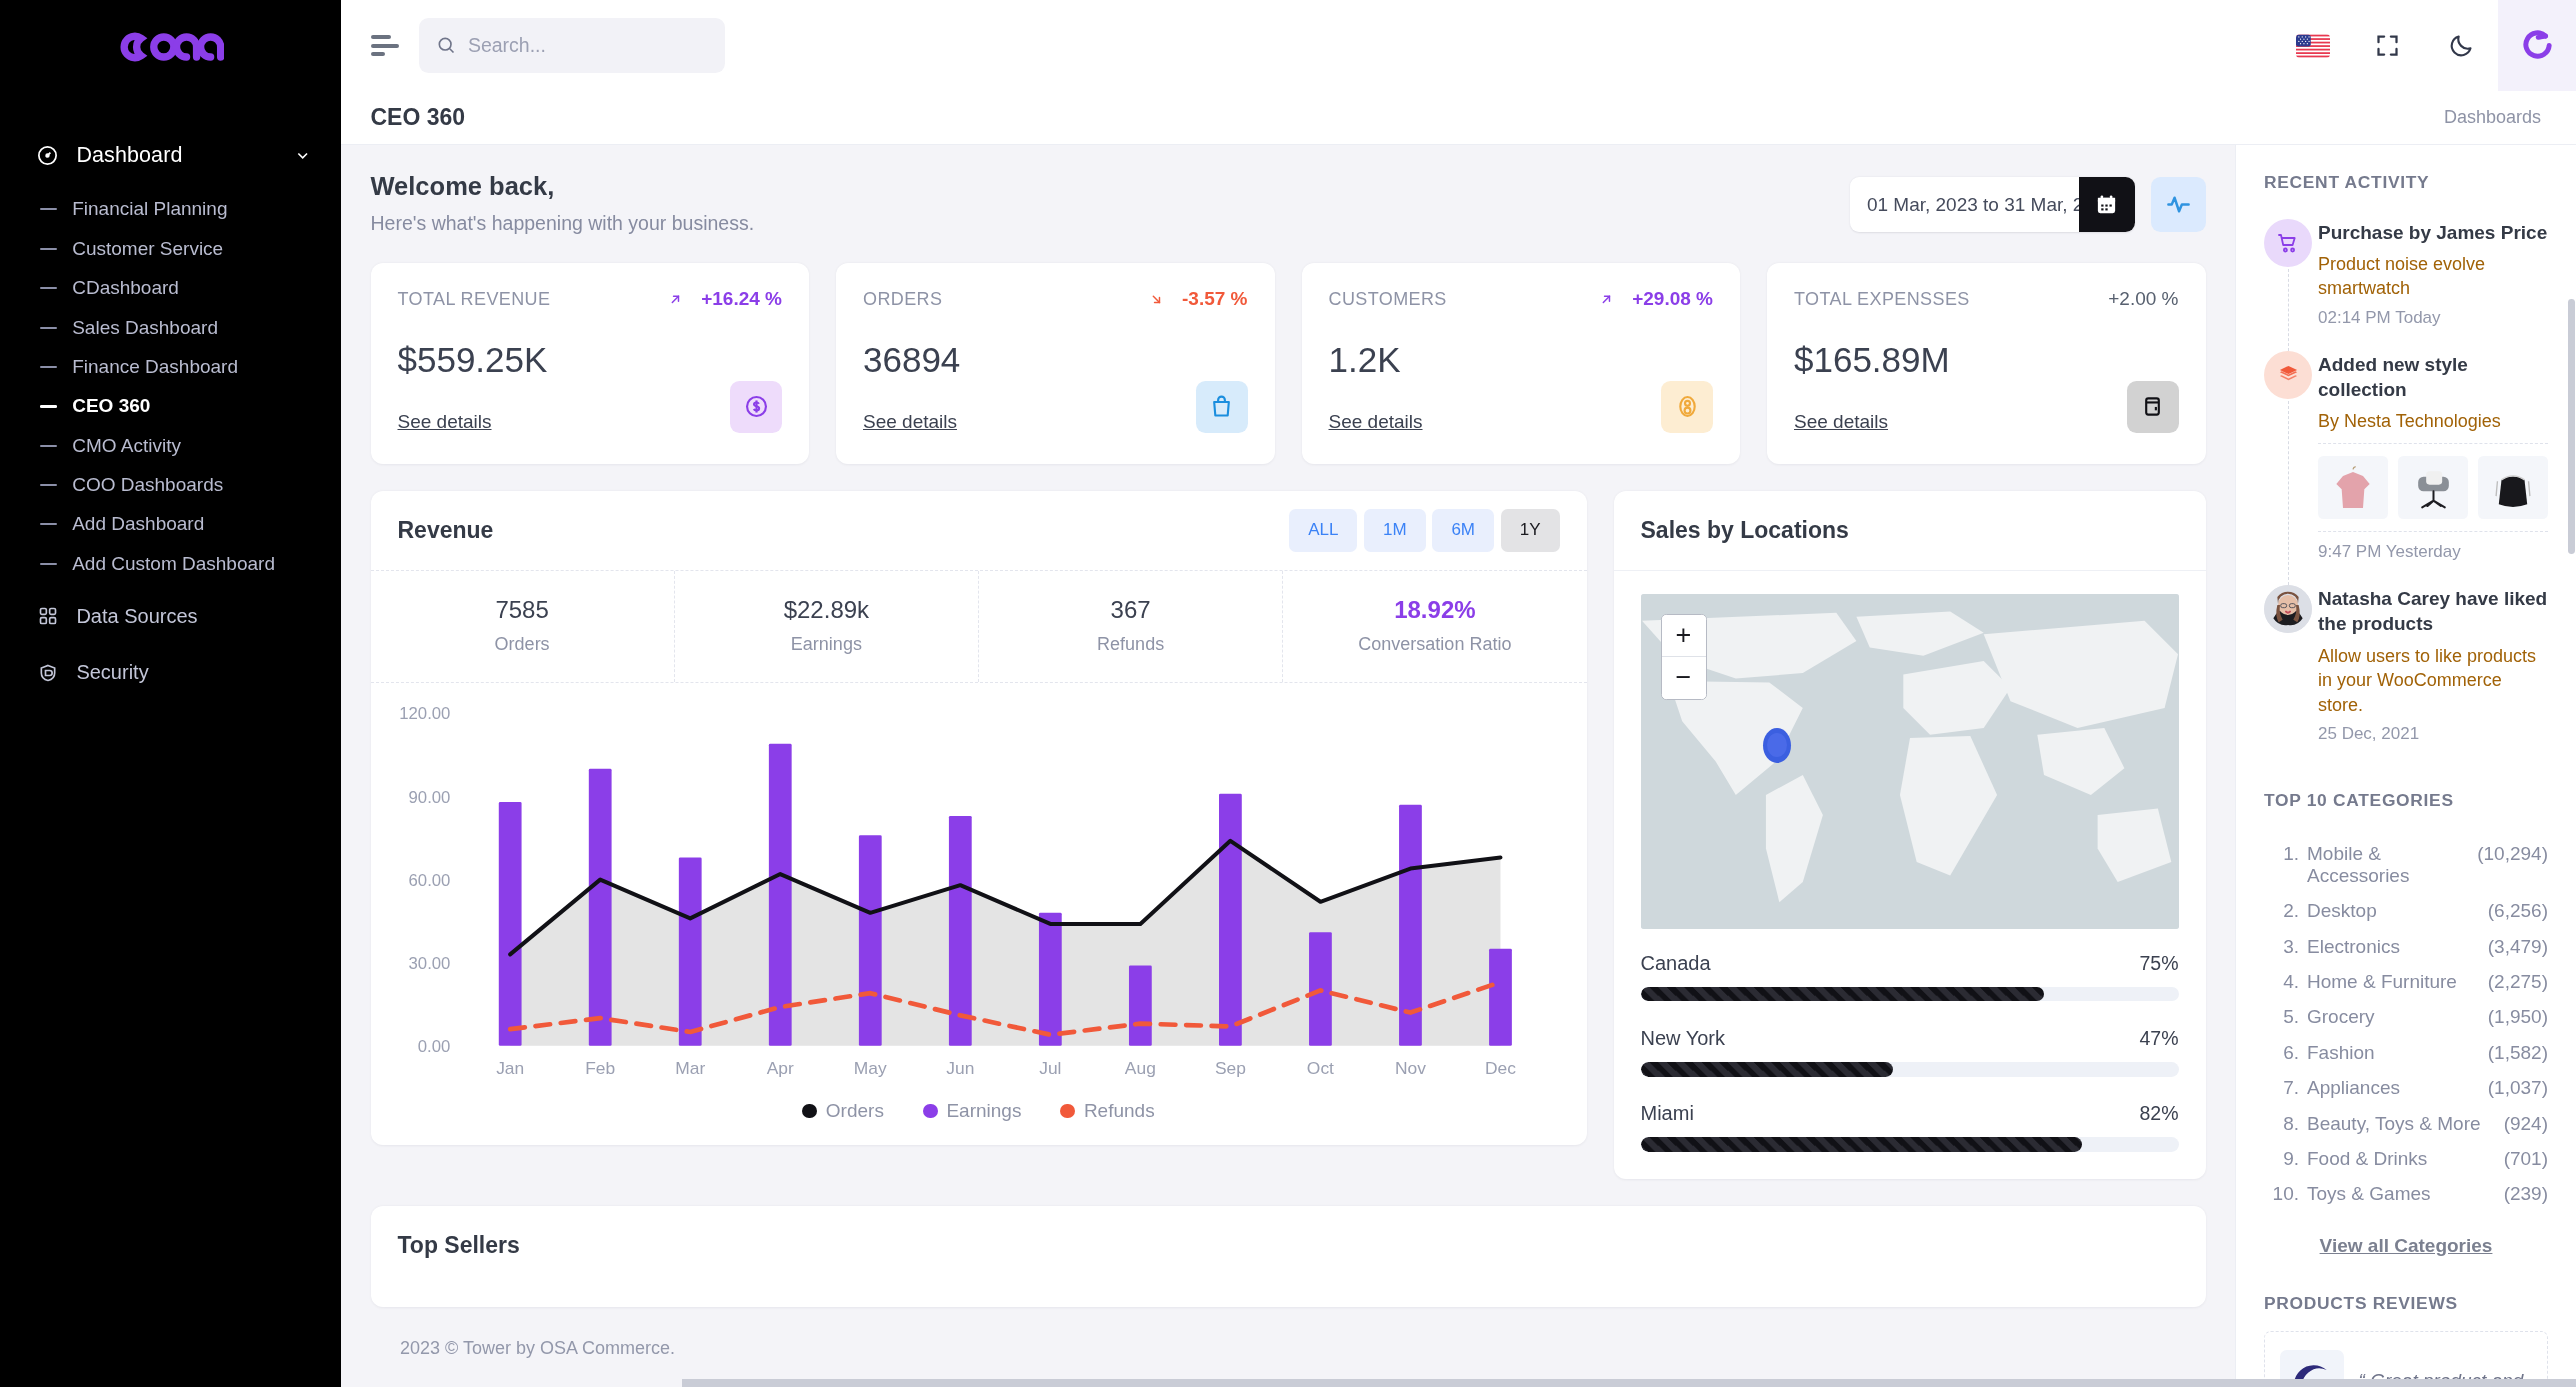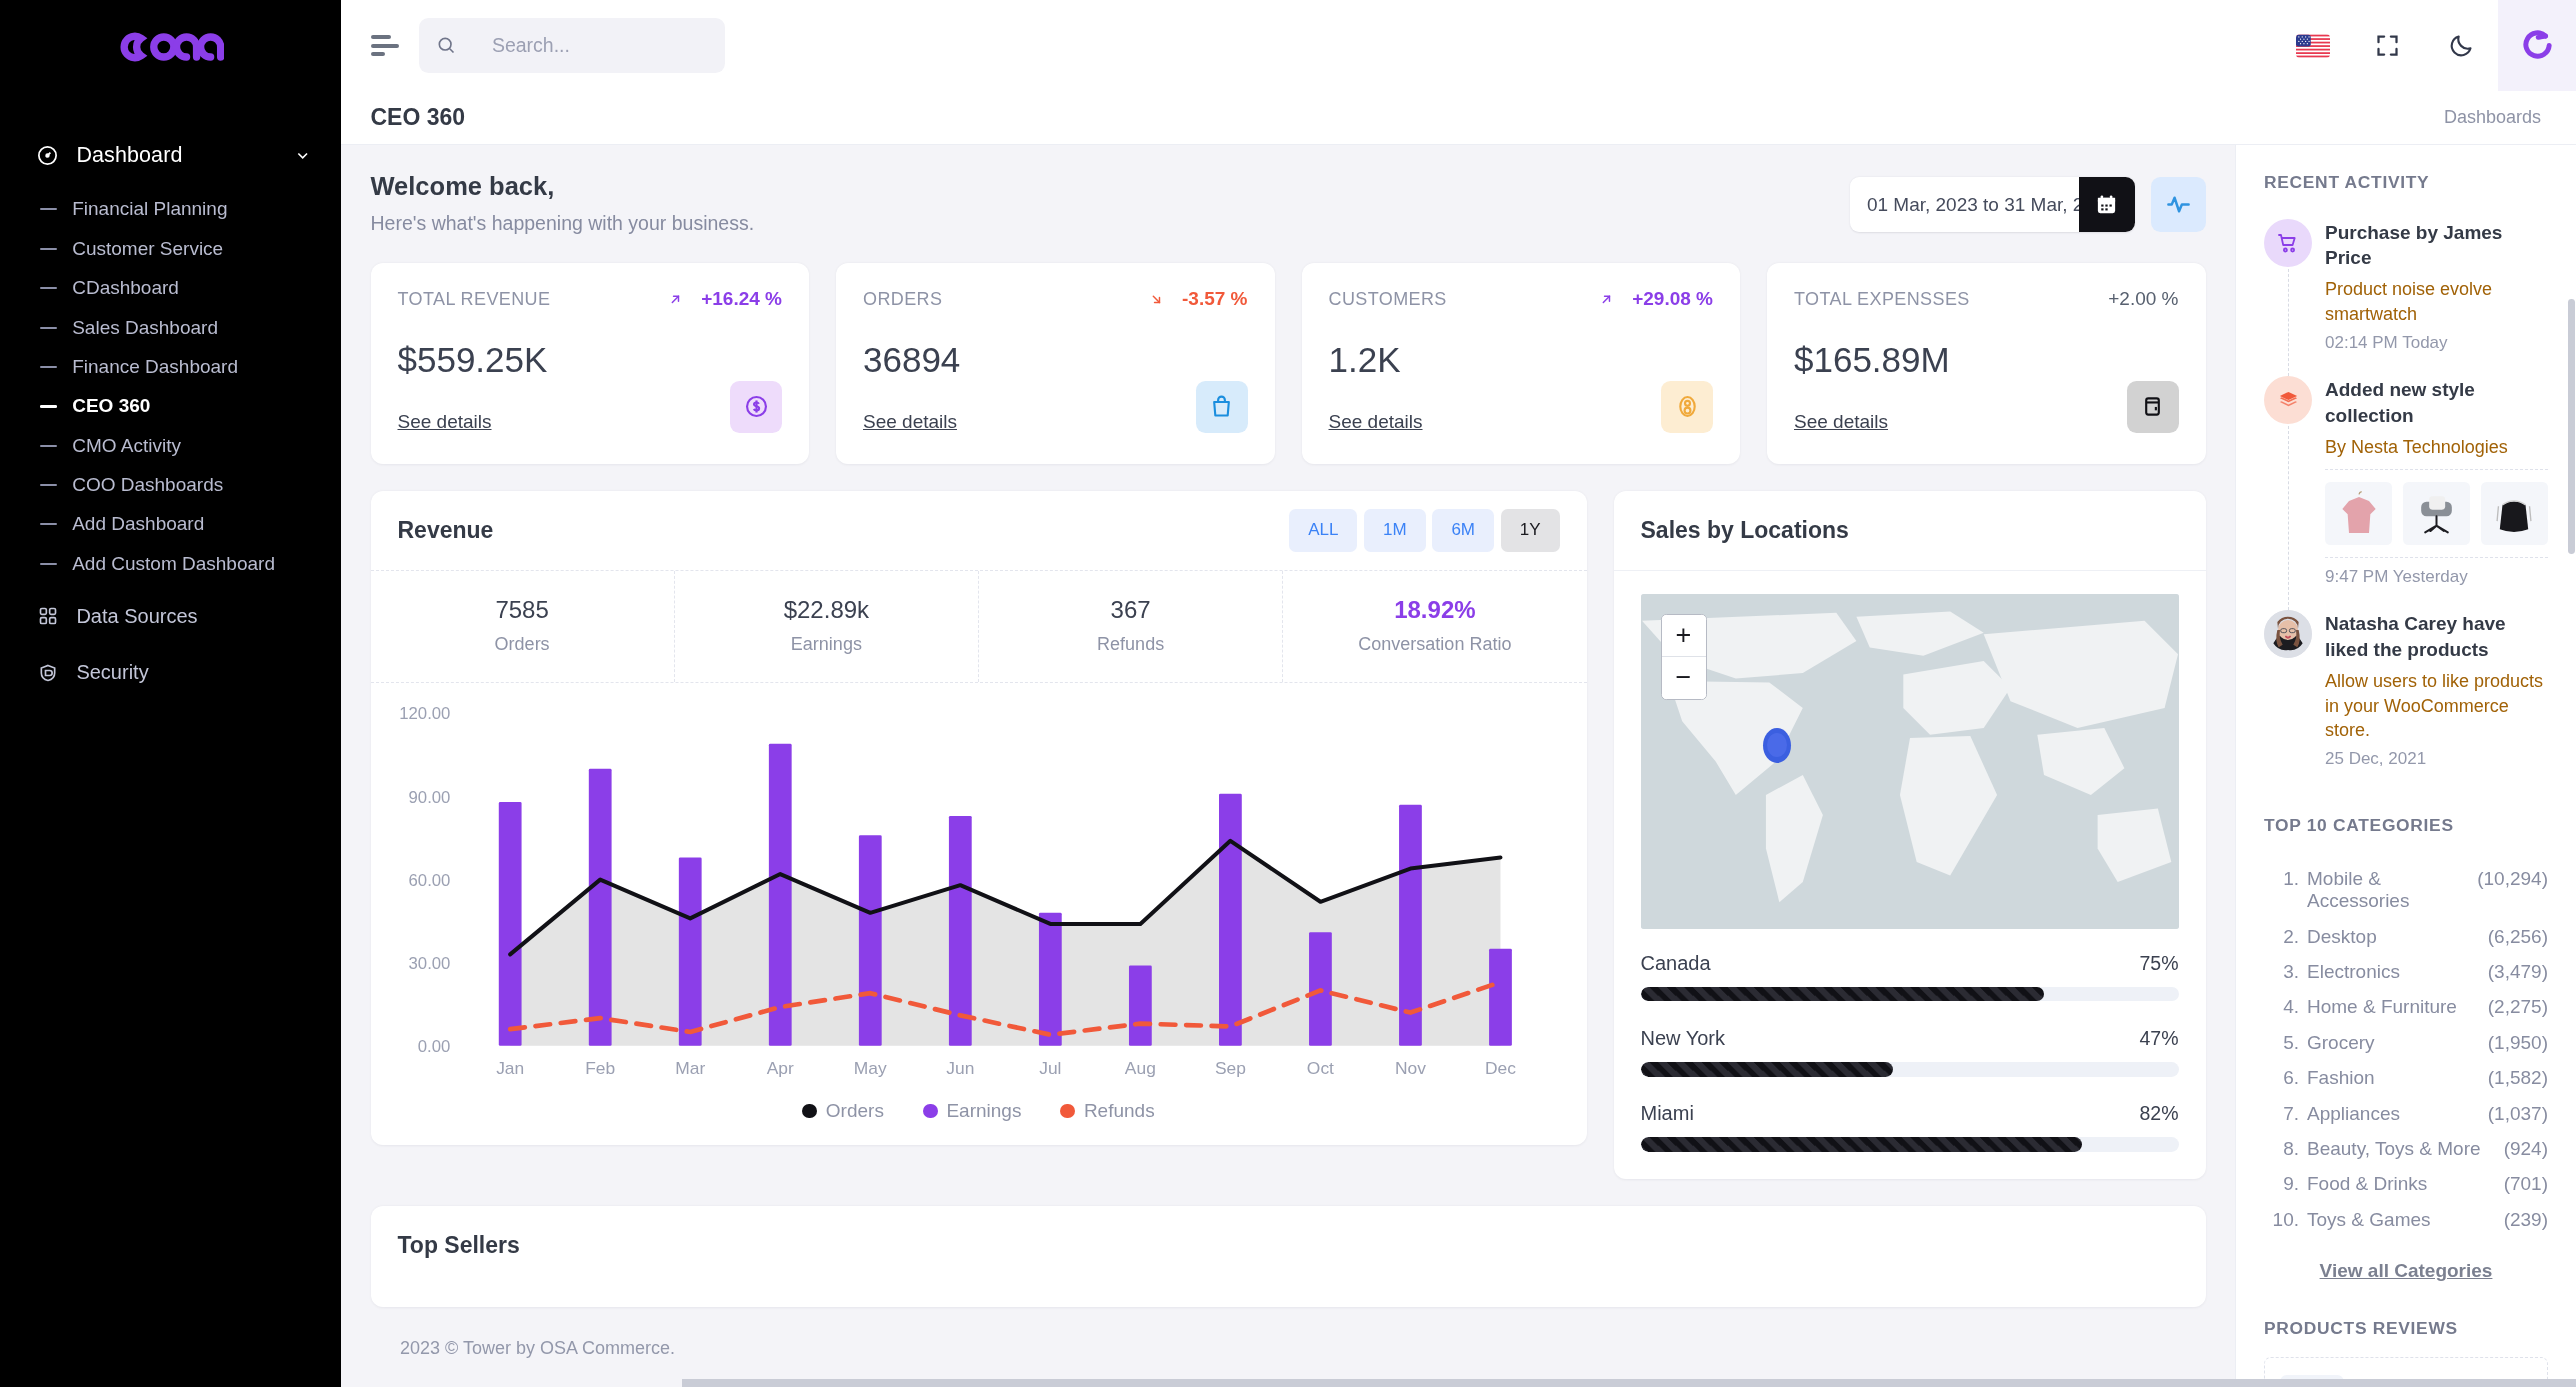--- a/index.html
+++ b/index.html
@@ -53,21 +53,21 @@
   .hamburger i { display: block; height: 4px; background: #6b7280; border-radius: 2px; }
   .hamburger i:nth-child(1) { width: 20px; }
   .hamburger i:nth-child(2) { width: 28px; }
   .hamburger i:nth-child(3) { width: 14.8px; }
   .search-box {
     width: 306px; height: 55px; background: #f2f2f7; border-radius: 9.4px;
     display: flex; align-items: center; padding: 0 17.4px; gap: 12px; cursor: text;
   }
   .search-box input {
     border: none; background: transparent; outline: none; flex: 1;
-    font-family: "Liberation Sans", sans-serif; font-size: 19.5px; color: #454b5c; margin-left: 24px;
+    font-family: "Liberation Sans", sans-serif; font-size: 19.5px; color: #454b5c;
   }
   .search-box input::placeholder { color: #9ca0b3; }
   .topbar-right { margin-left: auto; display: flex; align-items: center; height: 91px; }
   .tb-icon { width: 74px; height: 91px; display: flex; align-items: center; justify-content: center; cursor: pointer; }
   .tb-icon.brand { background: #f3f1fb; width: 78px; }
   .flag { width: 34px; height: 24px; border-radius: 4px; overflow: hidden; display: block; }
 
   
   .pagehead {
     height: 54px; background: #ffffff; display: flex; align-items: center;
@@ -172,21 +172,21 @@
 
   .footer { padding: 31px 29.5px 27px 29.5px; font-size: 18px; color: #9398ab; }
 
   
   .rail {
     width: 341px; flex: 0 0 341px; background: #ffffff; border-left: 0.7px solid #eceef4;
     padding: 27px 28px 0 28px; overflow: hidden; position: relative;
   }
   .rail-title { font-size: 17.4px; color: #757a8d; font-weight: bold; letter-spacing: 0.7px; margin-bottom: 25.5px; }
   .timeline { position: relative; }
-  .tl-item { display: flex; gap: 13px; position: relative; padding-bottom: 23px; }
+  .tl-item { display: flex; gap: 6px; position: relative; padding-bottom: 23px; }
   .tl-line { position: absolute; left: 24px; top: 50px; bottom: 0; width: 0; border-left: 1.3px dashed #d8dbe4; }
   .tl-badge { width: 48px; height: 48px; border-radius: 50%; flex: 0 0 48px; display: flex; align-items: center; justify-content: center; position: relative; z-index: 2; }
   .tl-body { flex: 1; min-width: 0; padding-top: 1.3px; }
   .tl-h { font-size: 19px; color: #343a46; font-weight: bold; line-height: 1.34; margin-bottom: 6.7px; }
   .tl-p { font-size: 18px; color: #a16207; line-height: 1.36; margin-bottom: 6.7px; }
   .tl-t { font-size: 17px; color: #9398ab; }
   .thumbs { display: flex; gap: 10.7px; border-top: 0.7px dashed #dfe2eb; border-bottom: 0.7px dashed #dfe2eb; padding: 12px 0; margin: 9.4px 0; }
   .thumb { width: 70px; height: 63px; background: #f4f6fa; border-radius: 5.4px; display:flex; align-items:center; justify-content:center; }
   .avatar { width: 48px; height: 48px; border-radius: 50%; overflow: hidden; flex: 0 0 48px; background: #dfe1e8; position: relative; z-index: 2; }
 

